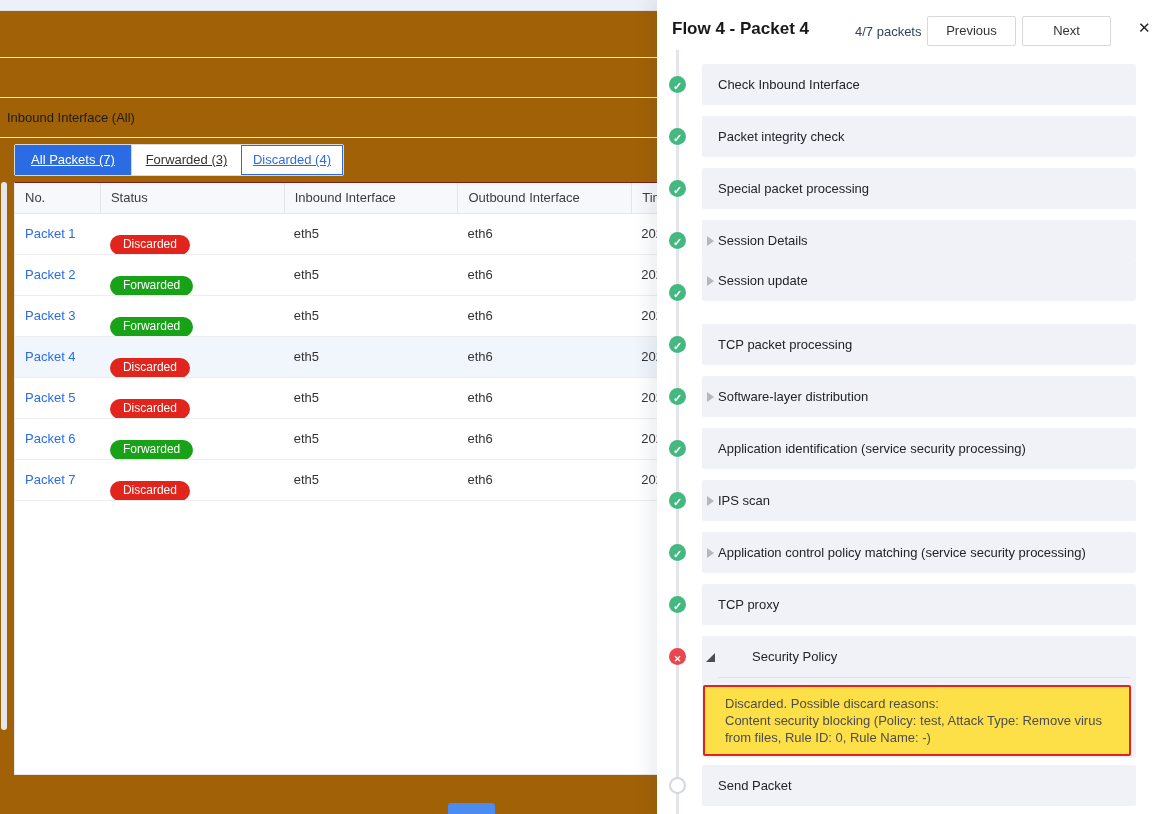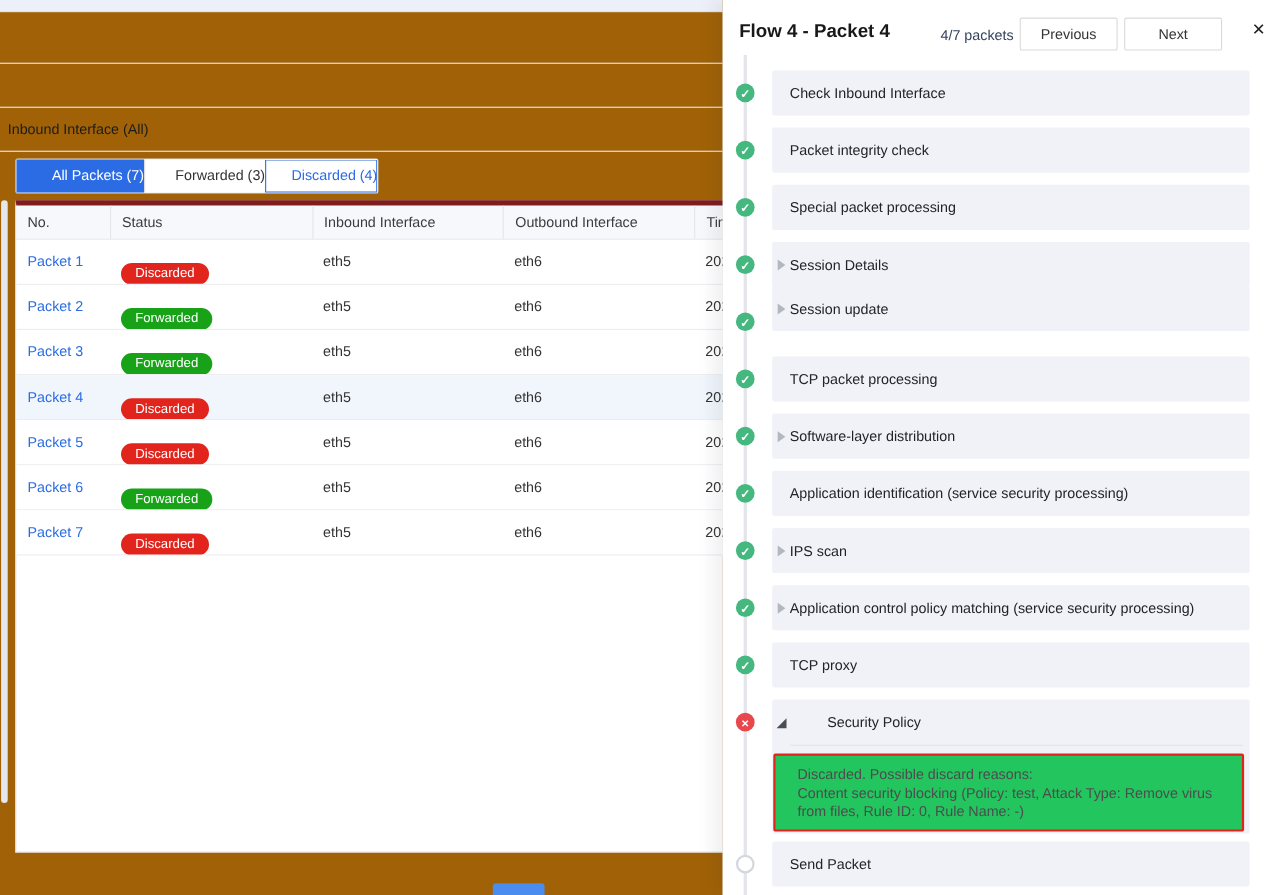--- a/index.html
+++ b/index.html
@@ -9,29 +9,29 @@
     font-family:"Liberation Sans", sans-serif; color:#333;
   }
 
   
   .left { position:absolute; left:0; top:0; width:657px; height:814px; overflow:hidden; background:#a16207; }
   .top-strip { position:absolute; left:0; top:0; width:657px; height:11px; background:#edf0f8; border-bottom:1px solid #dfe3ef; }
   .hline { position:absolute; left:0; width:657px; height:1px; background:#e9e9ed; }
   .filter-label { position:absolute; left:7px; top:110px; font-size:13px; color:#1c1c1c; }
 
   .tabs { position:absolute; left:14px; top:144px; height:32px; display:flex; border:1px solid #d9d9d9; border-radius:2px; background:#fff; }
-  .tab { height:30px; line-height:30px; text-align:right; font-size:13px; cursor:default; }
+  .tab { height:30px; line-height:30px; text-align:center; font-size:13px; cursor:default;text-decoration:underline; }
   .tab-active { width:116px; background:#2b6ce4; color:#fff; }
   .tab-plain { width:110px; background:#fff; color:#333; border-left:1px solid #d9d9d9; }
   .tab-outline { width:102px; background:#fff; color:#2b6ce4; box-shadow:inset 0 0 0 1px #2b6ce4; }
 
   .scroll-thumb { position:absolute; left:1px; top:182px; width:6px; height:548px; background:#e5e7ec; border-radius:4px; }
 
   .table { position:absolute; left:14px; top:182px; width:780px; height:593px;
-           border-left:1px solid #e6e6ea; border-top:5px solid #7f1d1d; border-bottom:1px solid #e6e6ea; background:#fff; }
+           border-left:1px solid #e6e6ea; border-top:1px solid #7f1d1d; border-bottom:1px solid #e6e6ea; background:#fff; }
   .thead { height:31px; background:#f7f8fb; border-bottom:1px solid #e6e6ea; display:flex; }
   .th { padding-left:10px; line-height:30px; font-size:13px; color:#3c3c3c; border-left:1px solid #e3e5ea; }
   .th:first-child { border-left:none; }
   .trow { height:41px; display:flex; border-bottom:1px solid #ededf0; background:#fff; }
   .trow.selected { background:#f1f6fd; }
   .td { padding-left:10px; line-height:40px; font-size:13px; color:#333; white-space:nowrap; overflow:hidden; }
   .c0 { width:85px; } .c1 { width:184px; } .c2 { width:174px; } .c3 { width:174px; } .c4 { width:163px; }
   .link { color:#2b6ce4; cursor:pointer; }
   .pill { display:inline-block; height:20px; line-height:19px; border-radius:10px; padding:0 13px; color:#fff; font-size:12px; vertical-align:middle;margin-top:20px; }
   .pill-discarded { background:#e1251d; }
@@ -61,21 +61,21 @@
 
   .step-card { position:absolute; left:45px; width:434px; background:#f1f2f8; border-radius:2px; }
   .simple { height:41px; display:flex; align-items:center; }
   .step-label { padding-left:16px; font-size:13px; font-weight:400; color:#20242b; }
   .tri-r { position:absolute; left:5px; top:16px; width:0; height:0;
            border-top:5px solid transparent; border-bottom:5px solid transparent; border-left:7px solid #b3b7c0; }
   .sp-head { position:relative; height:41px; display:flex; align-items:center;padding-left:34px; }
   .tri-e { position:absolute; left:4px; top:17px; width:0; height:0;
            border-left:9px solid transparent; border-bottom:9px solid #4a4d55; }
   .sp-sep { height:1px; background:#e2e3e8; margin:0 6px 0 16px; }
-  .sp-box { margin:7px 5px 6px 1px; width:428px; background:#22c55e; border:2px solid #e0241c; border-radius:2px;
+  .sp-box { margin:7px 5px 6px 1px; width:428px; background:#fde047; border:2px solid #e0241c; border-radius:2px;
             padding:8px 20px; font-size:13px; line-height:17px; color:#4d4d4d; }
 </style>
 </head>
 <body>
 
 <div class="left">
   <div class="top-strip"></div>
   <div class="hline" style="top:57px"></div>
   <div class="hline" style="top:97px"></div>
   <div class="filter-label">Inbound Interface (All)</div>

